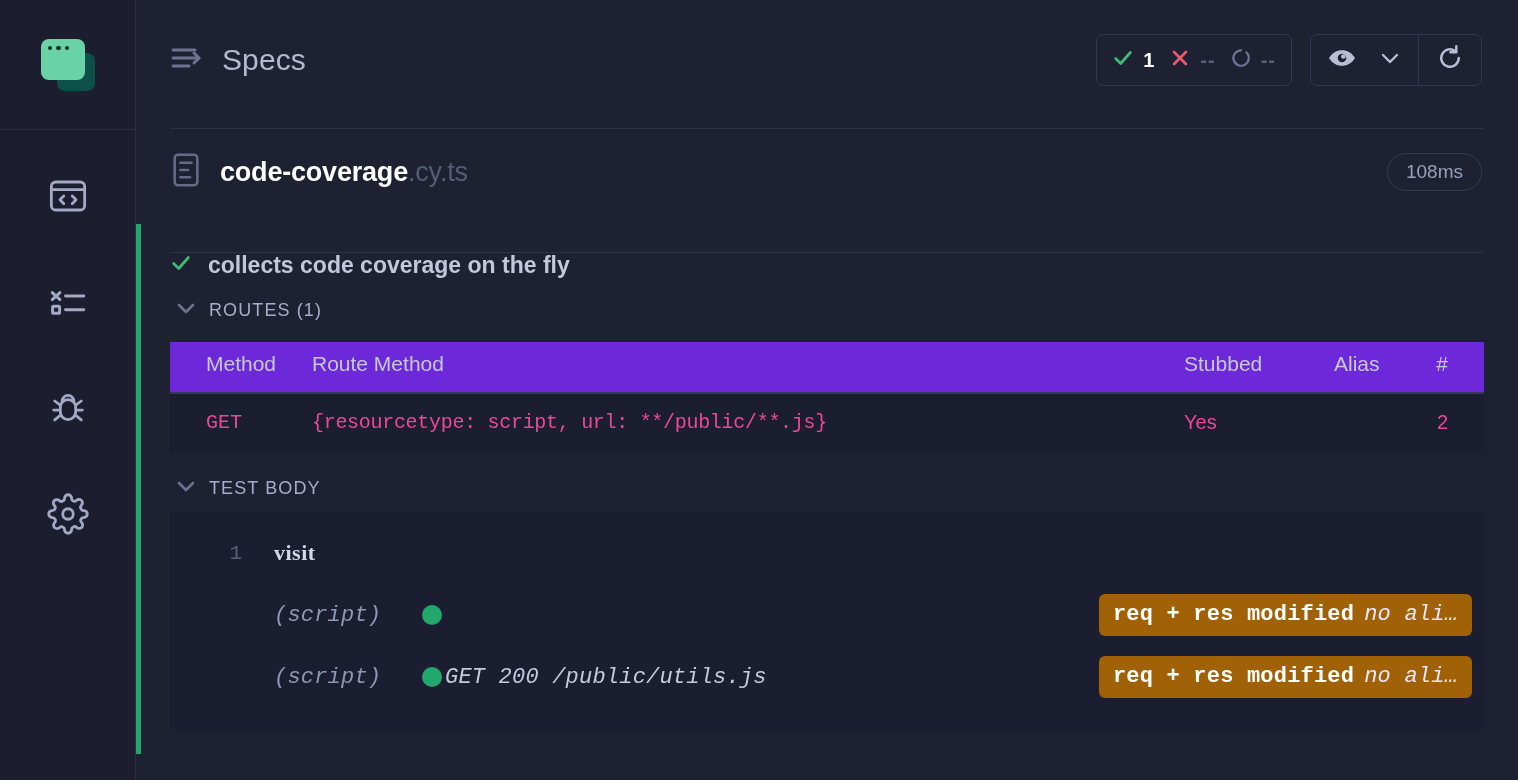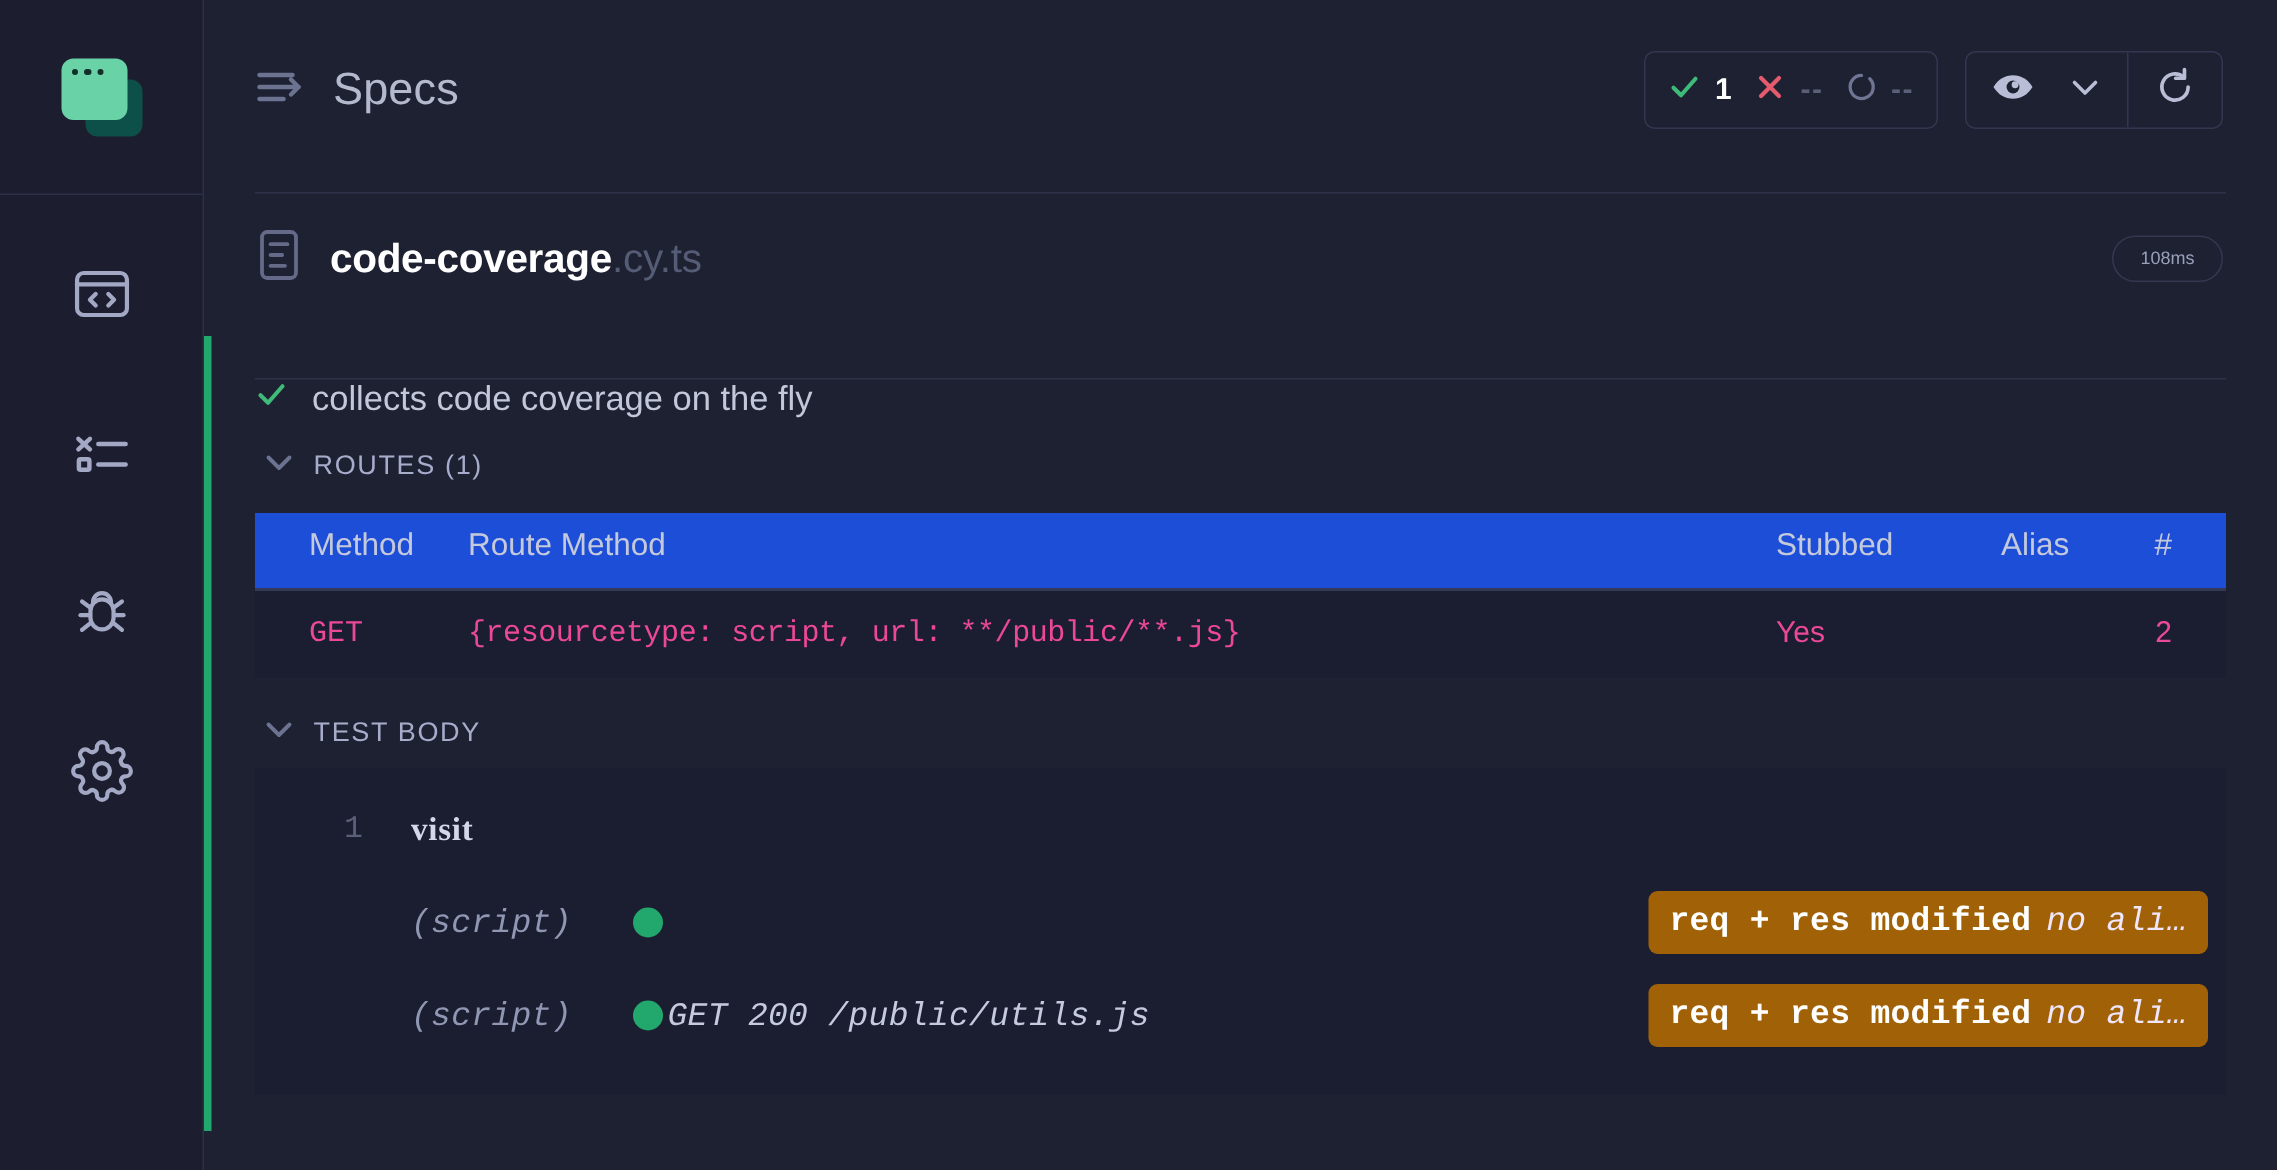--- a/index.html
+++ b/index.html
@@ -209,21 +209,21 @@
     font-size: 27px;
     font-weight: 400;
     color: #555c76;
     letter-spacing: -0.2px;
   }
   .duration-badge {
     margin-left: auto;
     border: 1px solid #343850;
     border-radius: 20px;
     color: #9aa0bb;
-    font-size: 12px;
+    font-size: 19px;
     padding: 8px 18px 9px;
     line-height: 1;
   }
 
   .spec-divider {
     position: absolute;
     left: 34px;
     right: 34px;
     top: 252px;
     height: 1px;
@@ -248,21 +248,21 @@
   .test-title-row {
     display: flex;
     align-items: center;
     gap: 16px;
     padding: 20px 0 0 0;
     height: 62px;
   }
   .test-title {
     font-size: 23px;
     color: #c3c7da;
-    font-weight: 400;
+    font-weight: 700;
   }
 
   .section-row {
     display: flex;
     align-items: center;
     gap: 13px;
     height: 48px;
     padding-left: 6px;
     cursor: pointer;
   }
@@ -281,21 +281,21 @@
     width: 100%;
     border-collapse: collapse;
     table-layout: fixed;
   }
   table.routes th {
     text-align: left;
     font-weight: 400;
     font-size: 21px;
     color: #c5c9dc;
     padding: 10px 0 16px 0;
-    background: #1d4ed8;
+    background: #6d28d9;
     border-bottom: 2px solid #343a55;
   }
   table.routes td {
     font-size: 20px;
     color: #ec4899;
     padding: 17px 0 18px 0;
     background: #1b1e30;
   }
   table.routes th.c-method, table.routes td.c-method { width: 142px; padding-left: 36px; }
   table.routes th.c-matcher, table.routes td.c-matcher { width: auto; }

